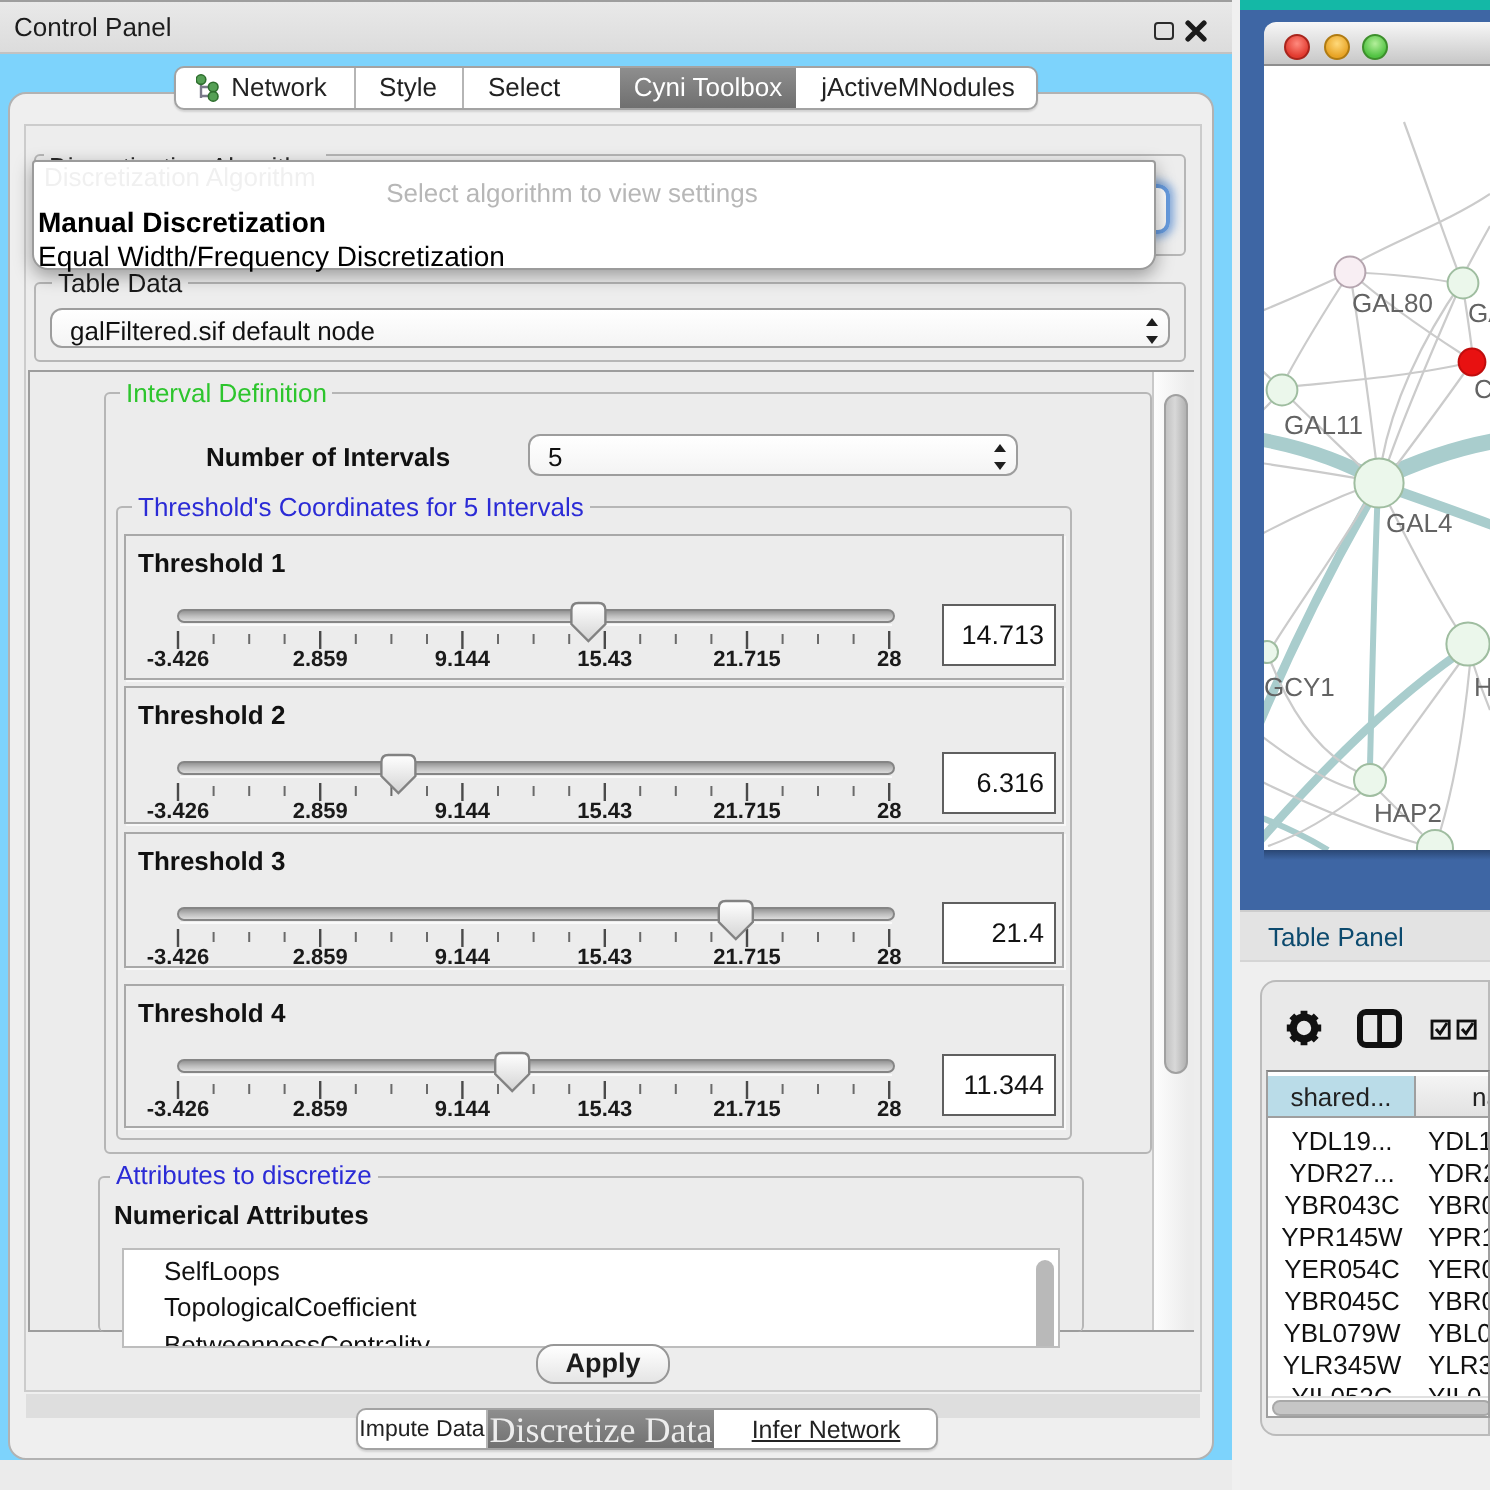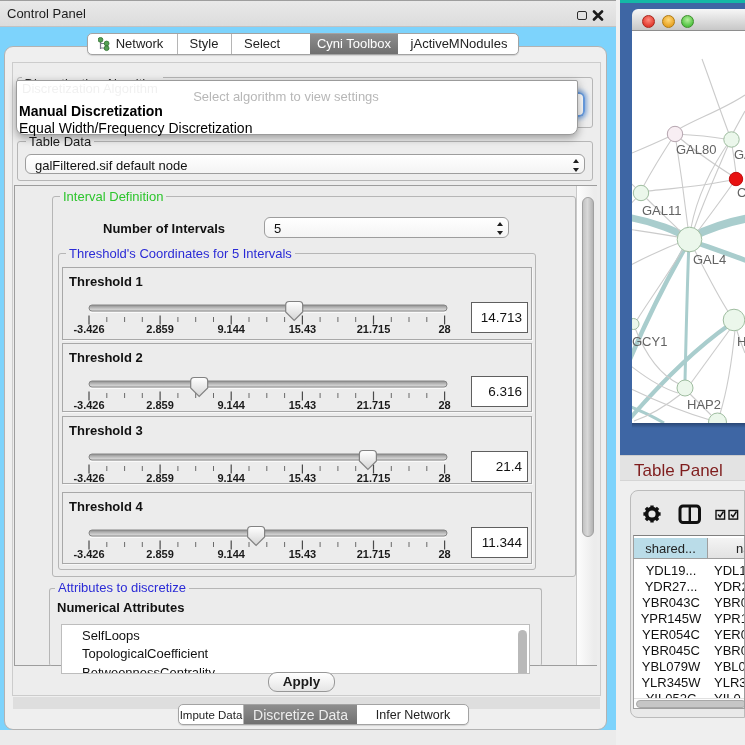--- a/index.html
+++ b/index.html
@@ -61,21 +61,21 @@
     border:1px solid #9b9b9b;border-radius:2px 2px 8px 8px;box-sizing:border-box;
     box-shadow:0 3px 9px rgba(0,0,0,0.35);z-index:50;}
   
   #btabs{left:178px;top:704px;width:291px;height:21px;background:#fff;
     border:1px solid #a3a3a3;border-radius:5px;box-sizing:border-box;overflow:hidden;
     box-shadow:0 1px 1px rgba(0,0,0,0.12);}
   #bstrip{left:0;top:730px;width:616px;height:15px;background:#ebebeb;}
   
   #gapcol{left:616px;top:0;width:4px;height:745px;background:#f0f0f0;}
   #netwin{left:620px;top:0;width:125px;height:552px;background:#3e66a4;
-    border-top:3px solid #14b8a6;box-sizing:border-box;padding-left:16px;}
+    border-top:5px solid #14b8a6;box-sizing:border-box;padding-left:16px;}
   #mactitle{left:12px;top:6px;width:113px;height:22px;
     background:linear-gradient(#f7f7f7,#c7c7c7);border-radius:6px 0 0 0;
     border-bottom:1px solid #8e8e8e;box-sizing:border-box;}
   .light{position:absolute;top:6px;width:11px;height:11px;border-radius:50%;}
   #canvas{left:12px;top:28px;width:113px;height:392px;background:#fff;overflow:hidden;}
   #tpbar{left:620px;top:455px;width:125px;height:26px;background:#e3e3e3;
     border-top:1px solid #cdcdcd;border-bottom:1px solid #d5d5d5;box-sizing:border-box;}
   #tpbg{left:620px;top:481px;width:125px;height:264px;background:#efefef;}
   #tpanel{left:630px;top:490px;width:115px;height:228px;background:#e9e9e9;
     border:1px solid #bbbbbb;border-radius:8px 0 0 8px;box-sizing:border-box;}
@@ -253,22 +253,22 @@
     <div style="position:absolute;left:5px;top:0px;font-size:13px;color:rgba(60,60,60,0.08);">Discretization Algorithm</div>
     <div style="position:absolute;left:-11px;top:7.5px;width:100%;text-align:center;font-size:13px;color:#b7b7b7;">Select algorithm to view settings</div>
     <div style="position:absolute;left:2px;top:22px;font-size:14px;font-weight:bold;color:#000;">Manual Discretization</div>
     <div style="position:absolute;left:2px;top:39px;font-size:14px;color:#000;">Equal Width/Frequency Discretization</div>
   </div>
 
   <div id="btabs" class="abs">
     <div class="tseg" style="left:0;width:64px;font-size:11.5px;">Impute Data</div>
     <div class="tsep" style="left:64px;"></div>
     <div style="position:absolute;left:65px;top:0;width:113px;height:20px;background:linear-gradient(#8e8e8e,#6f6f6f);
-         color:#ededed;font-size:14px;text-align:center;line-height:20px;">Discretize Data</div>
-    <div class="tseg" style="left:178px;width:112px;font-size:12.5px;">Infer Network</div>
+         color:#ededed;font-size:18px;text-align:center;line-height:20px;font-family:Liberation Serif, serif;">Discretize Data</div>
+    <div class="tseg" style="left:178px;width:112px;font-size:12.5px;text-decoration:underline;">Infer Network</div>
   </div>
   <div id="bstrip" class="abs"></div>
 </div>
 
 <div id="tabbar" class="abs">
   <div class="tseg" style="left:0px;width:89px;text-indent:14px;">Network</div>
   <svg class="abs" style="left:10px;top:3px;" width="14" height="15" viewBox="0 0 14 15">
     <path d="M2.5 3 V12 M2.5 6.5 H8 M2.5 11 H8" stroke="#7a7a8a" stroke-width="1.2" fill="none"></path>
     <circle cx="2.5" cy="2.8" r="2.4" fill="#55a055" stroke="#2e6e2e" stroke-width="0.8"></circle>
     <circle cx="8.6" cy="6.5" r="2.4" fill="#55a055" stroke="#2e6e2e" stroke-width="0.8"></circle>
@@ -341,21 +341,21 @@
         <text x="105" y="166" font-size="13" fill="#636363" font-family="Liberation Sans, sans-serif">C</text>
         <text x="10" y="184" font-size="13" fill="#636363" font-family="Liberation Sans, sans-serif">GAL11</text>
         <text x="61" y="233" font-size="13" fill="#636363" font-family="Liberation Sans, sans-serif">GAL4</text>
         <text x="0" y="315" font-size="13" fill="#636363" font-family="Liberation Sans, sans-serif">GCY1</text>
         <text x="105" y="315" font-size="13" fill="#636363" font-family="Liberation Sans, sans-serif">HIS</text>
         <text x="55" y="378" font-size="13" fill="#636363" font-family="Liberation Sans, sans-serif">HAP2</text>
       </svg>
   </div>
 </div>
 <div id="tpbar" class="abs">
-    <span style="position:absolute;left:14px;top:5px;font-size:17px;color:#7f1d1d;">Table Panel</span>
+    <span style="position:absolute;left:14px;top:5px;font-size:13px;color:#0c4a6e;">Table Panel</span>
   </div>
 <div id="tpbg" class="abs"></div>
 <div id="tpanel" class="abs"></div>
 <svg class="abs" style="left:642px;top:504px;" width="104" height="20" viewBox="0 0 104 20">
     <circle cx="10" cy="10" r="5.4" fill="none" stroke="#111" stroke-width="3.6"></circle>
     <path d="M16.0,10.0L18.6,10.0M14.2,14.2L16.1,16.1M10.0,16.0L10.0,18.6M5.8,14.2L3.9,16.1M4.0,10.0L1.4,10.0M5.8,5.8L3.9,3.9M10.0,4.0L10.0,1.4M14.2,5.8L16.1,3.9" stroke="#111" stroke-width="3.4" fill="none"></path>
     <rect x="38" y="2" width="19.5" height="16.5" rx="3" fill="none" stroke="#111" stroke-width="3"></rect>
     <path d="M47.8,2 V18.5" stroke="#111" stroke-width="2.4"></path>
     <rect x="74" y="6.5" width="8.6" height="8.6" fill="none" stroke="#111" stroke-width="1.4"></rect>
     <path d="M76,10.5 L78,12.8 L81.5,7.5" fill="none" stroke="#111" stroke-width="1.5"></path>

